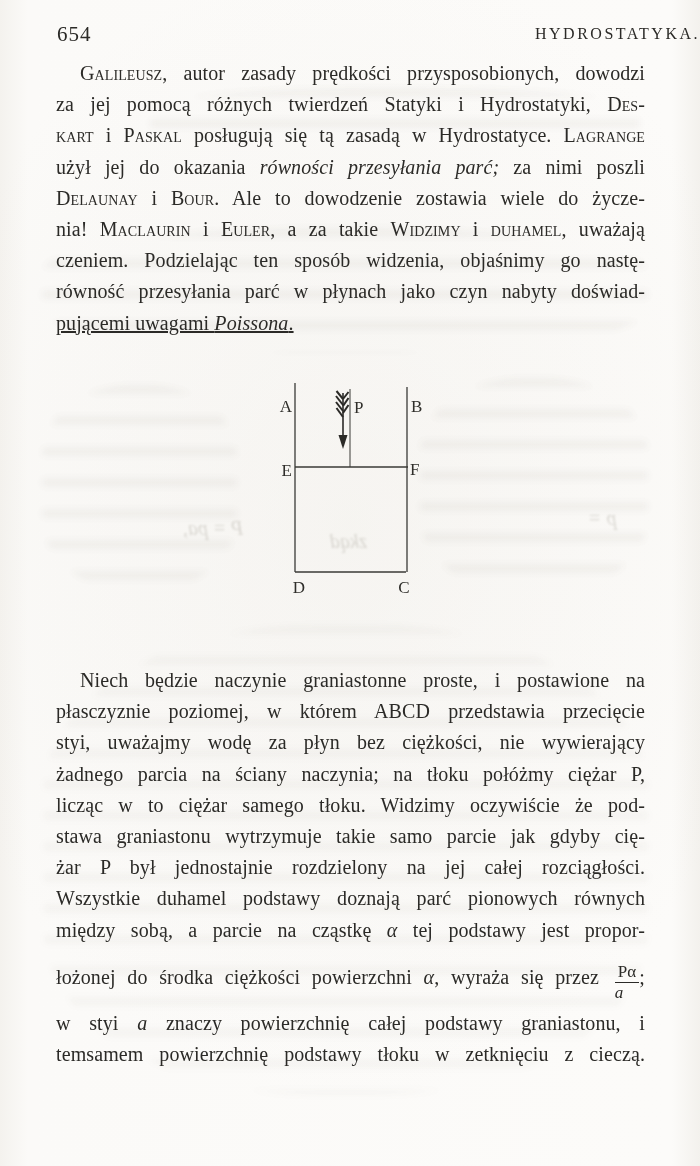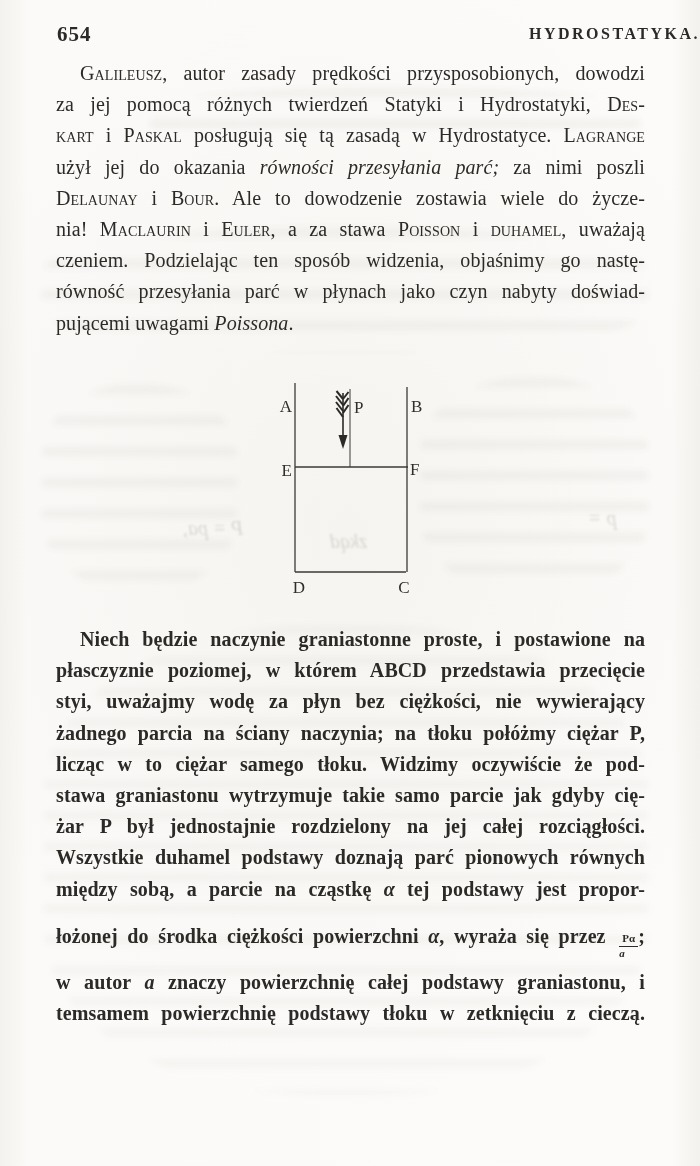--- a/index.html
+++ b/index.html
@@ -7,36 +7,36 @@
     position:relative;width:700px;height:1166px;margin:0 auto;
     background:
       radial-gradient(ellipse 90% 70% at 50% 45%, rgba(235,232,226,.35), rgba(255,255,255,0) 70%),
       linear-gradient(90deg, #f4f2ee 0, #fbfaf8 4%, #fcfbf9 96%, #f3f1ed 100%),
       #fbfaf8;
     overflow:hidden;
     font-family:"Liberation Serif","DejaVu Serif",serif;
     color:#2b2a27;
   }
   
-  .hdr{position:absolute;top:22px;left:0;width:700px;height:26px;font-weight:bold;}
+  .hdr{position:absolute;top:22px;left:0;width:700px;height:26px;}
   .pagenum{position:absolute;left:57px;top:0;font-size:21px;letter-spacing:1px;}
   .running{position:absolute;left:0;width:700px;text-align:right;top:3px;
     font-size:16px;letter-spacing:2.5px;font-variant:small-caps;}
   
   .para{position:absolute;left:56px;width:589px;}
   .tline{height:31.2px;line-height:31.2px;font-size:20px;
     text-align:justify;text-align-last:justify;white-space:normal;
     letter-spacing:.1px;}
   .tline.tall{height:62px;line-height:62px;}
-  .tline.lastline{text-align-last:left;}
+  .tline.lastline{text-align-last:left;text-decoration:underline;}
   .tline.indent{padding-left:24px;}
   .sc{font-variant:small-caps;margin-top:12px;}
   .it{font-style:italic;}
   .frac{display:inline-block;text-align:left;vertical-align:-14px;
-    line-height:1.05;font-size:11px;margin-left:4px;}
+    line-height:1.05;font-size:17px;margin-left:4px;}
   .frac .num{display:block;border-bottom:1.4px solid #2b2a27;padding:0 3px 1px;}
   .frac .den{display:block;font-style:italic;padding-top:1px;}
   
   .fig{position:absolute;left:230px;top:375px;width:260px;height:230px;}
   .fig text{font-family:"Liberation Serif","DejaVu Serif",serif;font-size:17px;fill:#2f2e2a;}
   
   .smudge{position:absolute;filter:blur(3px);opacity:.75;pointer-events:none;
     background:repeating-linear-gradient(180deg, rgba(122,114,99,.085) 0 9px, rgba(122,114,99,0) 9px 31px);
     border-radius:45% / 35%;}
   .ghosttext{position:absolute;transform:scaleX(-1);filter:blur(1.3px);opacity:.24;
@@ -61,21 +61,21 @@
     <span class="pagenum">654</span>
     <span class="running">HYDROSTATYKA.</span>
   </div>
 
   <div class="para" style="top:58px;">
       <div class="tline indent"><span class="sc">Galileusz</span><span>, autor zasady prędkości przysposobionych, dowodzi</span></div>
       <div class="tline"><span>za jej pomocą różnych twierdzeń Statyki i Hydrostatyki, </span><span class="sc">Des-</span></div>
       <div class="tline"><span class="sc">kart</span><span> i </span><span class="sc">Paskal</span><span> posługują się tą zasadą w Hydrostatyce. </span><span class="sc">Lagrange</span></div>
       <div class="tline"><span>użył jej do okazania </span><span class="it">równości przesyłania parć;</span><span> za nimi poszli</span></div>
       <div class="tline"><span class="sc">Delaunay</span><span> i </span><span class="sc">Bour</span><span>. Ale to dowodzenie zostawia wiele do życze-</span></div>
-      <div class="tline"><span>nia! </span><span class="sc">Maclaurin</span><span> i </span><span class="sc">Euler</span><span>, a za stawa </span><span class="sc">Poisson</span><span> i </span><span class="sc">duhamel</span><span>, uważają</span></div>
+      <div class="tline"><span>nia! </span><span class="sc">Maclaurin</span><span> i </span><span class="sc">Euler</span><span>, a za takie </span><span class="sc">Widzimy</span><span> i </span><span class="sc">duhamel</span><span>, uważają</span></div>
       <div class="tline"><span>czeniem. Podzielając ten sposób widzenia, objaśnimy go nastę-</span></div>
       <div class="tline"><span>równość przesyłania parć w płynach jako czyn nabyty doświad-</span></div>
       <div class="tline lastline"><span>pującemi uwagami </span><span class="it">Poissona</span><span>.</span></div>
     </div>
 
   <svg class="fig" viewBox="0 0 260 230" xmlns="http://www.w3.org/2000/svg">
     <g stroke="#3a3a36" stroke-width="1.3" fill="none">
       <line x1="65" y1="8" x2="65" y2="197"></line>
       <line x1="177" y1="12" x2="177" y2="197"></line>
       <line x1="65" y1="92" x2="178" y2="92"></line>
@@ -97,28 +97,28 @@
     </g>
     <text x="62" y="37" text-anchor="end">A</text>
     <text x="181" y="37" text-anchor="start">B</text>
     <text x="62" y="101" text-anchor="end">E</text>
     <text x="180" y="100" text-anchor="start">F</text>
     <text x="69" y="218" text-anchor="middle">D</text>
     <text x="174" y="218" text-anchor="middle">C</text>
     <text x="124" y="38" text-anchor="start">P</text>
   </svg>
 
-  <div class="para" style="top:624px;font-weight:bold;">
+  <div class="para" style="top:665px;">
       <div class="tline indent"><span>Niech będzie naczynie graniastonne proste, i postawione na</span></div>
       <div class="tline"><span>płasczyznie poziomej, w którem ABCD przedstawia przecięcie</span></div>
       <div class="tline"><span>styi, uważajmy wodę za płyn bez ciężkości, nie wywierający</span></div>
       <div class="tline"><span>żadnego parcia na ściany naczynia; na tłoku połóżmy ciężar P,</span></div>
       <div class="tline"><span>licząc w to ciężar samego tłoku. Widzimy oczywiście że pod-</span></div>
       <div class="tline"><span>stawa graniastonu wytrzymuje takie samo parcie jak gdyby cię-</span></div>
       <div class="tline"><span>żar P był jednostajnie rozdzielony na jej całej rozciągłości.</span></div>
       <div class="tline"><span>Wszystkie duhamel podstawy doznają parć pionowych równych</span></div>
       <div class="tline"><span>między sobą, a parcie na cząstkę </span><span class="it">α</span><span> tej podstawy jest propor-</span></div>
       <div class="tline tall"><span>łożonej do środka ciężkości powierzchni </span><span class="it">α</span><span>, wyraża się przez </span><span class="frac"><span class="num">Pα</span><span class="den">a</span></span><span>;</span></div>
-      <div class="tline"><span>w autor </span><span class="it">a</span><span> znaczy powierzchnię całej podstawy graniastonu, i</span></div>
+      <div class="tline"><span>w styi </span><span class="it">a</span><span> znaczy powierzchnię całej podstawy graniastonu, i</span></div>
       <div class="tline"><span>temsamem powierzchnię podstawy tłoku w zetknięciu z cieczą.</span></div>
     </div>
 
 </div>
 
 </body></html>

